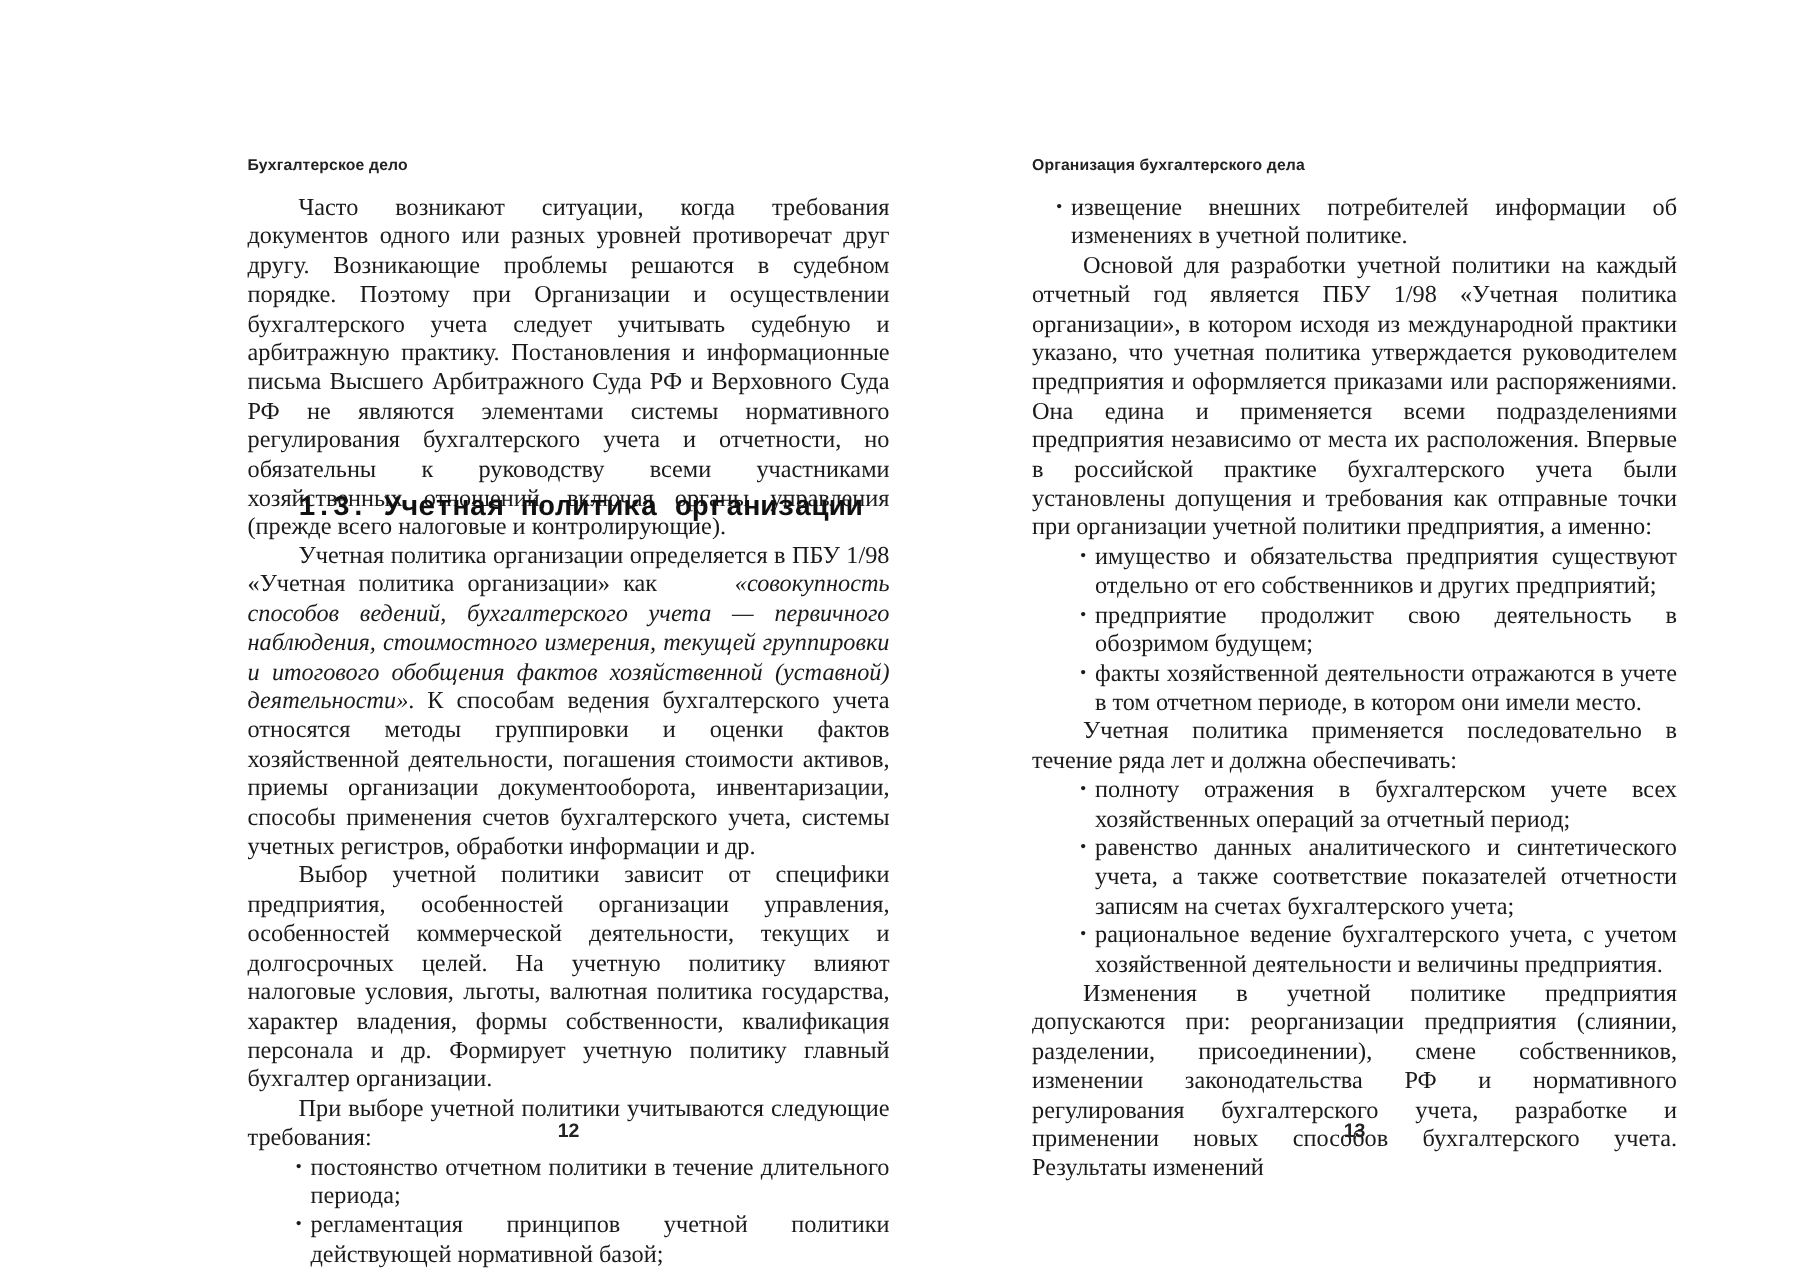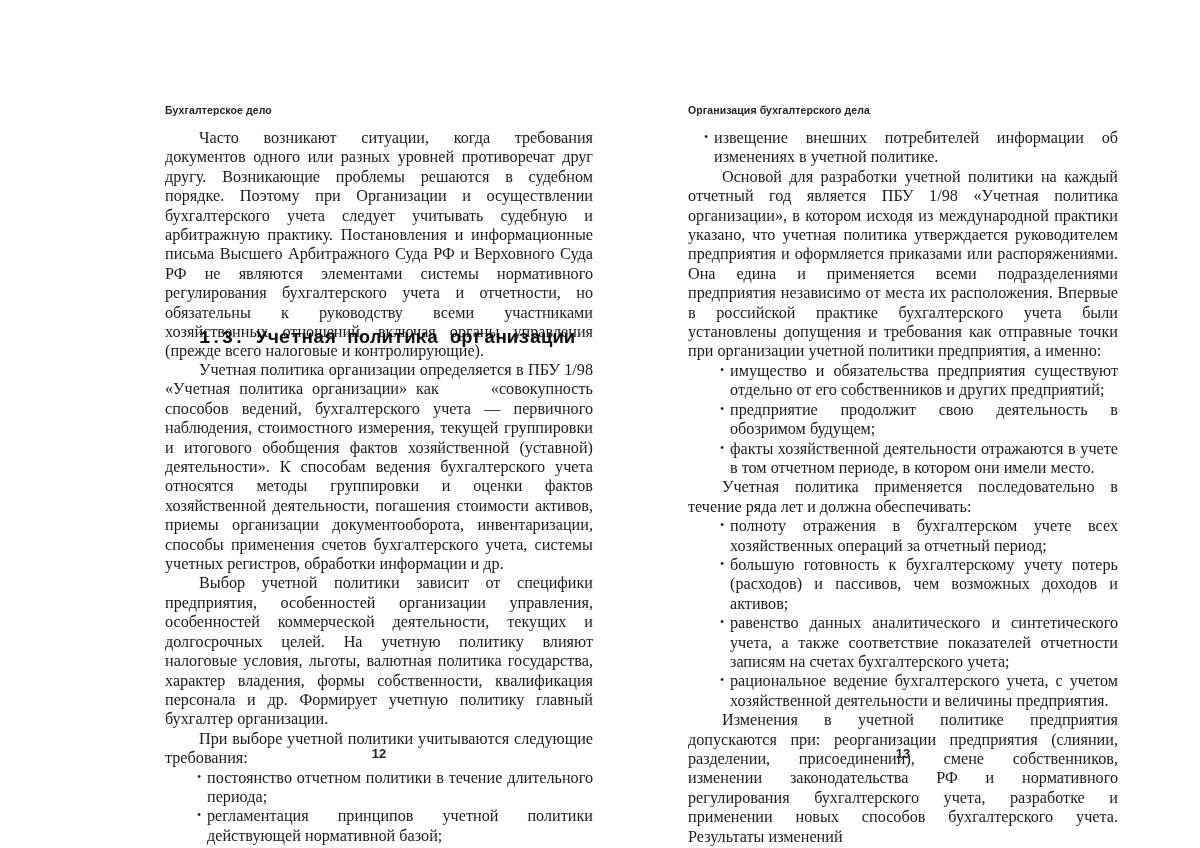--- a/index.html
+++ b/index.html
@@ -88,20 +88,21 @@
       left: 34px;
       margin: 0;
       font-family: Liberation Mono, monospace;
       font-weight: bold;
       font-size: 19px;
       line-height: 24px;
       color: #111;
       white-space: nowrap;
     }
     .emph {
+      font-style: italic;
       margin-left: 43px;
     }
   </style>
 </head>
 <body>
 
 <div class="page" id="page-left">
   <div class="running-head">Бухгалтерское дело</div>
 
   <div class="body-text" id="left-body-1">
@@ -132,21 +133,20 @@
     </ul>
     <p>Основой для разработки учетной политики на каждый отчетный год является ПБУ 1/98 «Учетная политика организации», в котором исходя из международной практики указано, что учетная политика утверждается руководителем предприятия и оформляется приказами или распоряжениями. Она едина и применяется всеми подразделениями предприятия независимо от места их расположения. Впервые в российской практике бухгалтерского учета были установлены допущения и требования как отправные точки при организации учетной политики предприятия, а именно:</p>
     <ul class="bullets">
       <li>имущество и обязательства предприятия существуют отдельно от его собственников и других предприятий;</li>
       <li>предприятие продолжит свою деятельность в обозримом будущем;</li>
       <li>факты хозяйственной деятельности отражаются в учете в том отчетном периоде, в котором они имели место.</li>
     </ul>
     <p>Учетная политика применяется последовательно в течение ряда лет и должна обеспечивать:</p>
     <ul class="bullets">
       <li>полноту отражения в бухгалтерском учете всех хозяйственных операций за отчетный период;</li>
-      <li>большую готовность к бухгалтерскому учету потерь (расходов) и пассивов, чем возможных доходов и активов;</li>
       <li>равенство данных аналитического и синтетического учета, а также соответствие показателей отчетности записям на счетах бухгалтерского учета;</li>
       <li>рациональное ведение бухгалтерского учета, с учетом хозяйственной деятельности и величины предприятия.</li>
     </ul>
     <p>Изменения в учетной политике предприятия допускаются при: реорганизации предприятия (слиянии, разделении, присоединении), смене собственников, изменении законодательства РФ и нормативного регулирования бухгалтерского учета, разработке и применении новых способов бухгалтерского учета. Результаты изменений</p>
   </div>
 
   <div class="folio">13</div>
 </div>
 
 </body></html>

